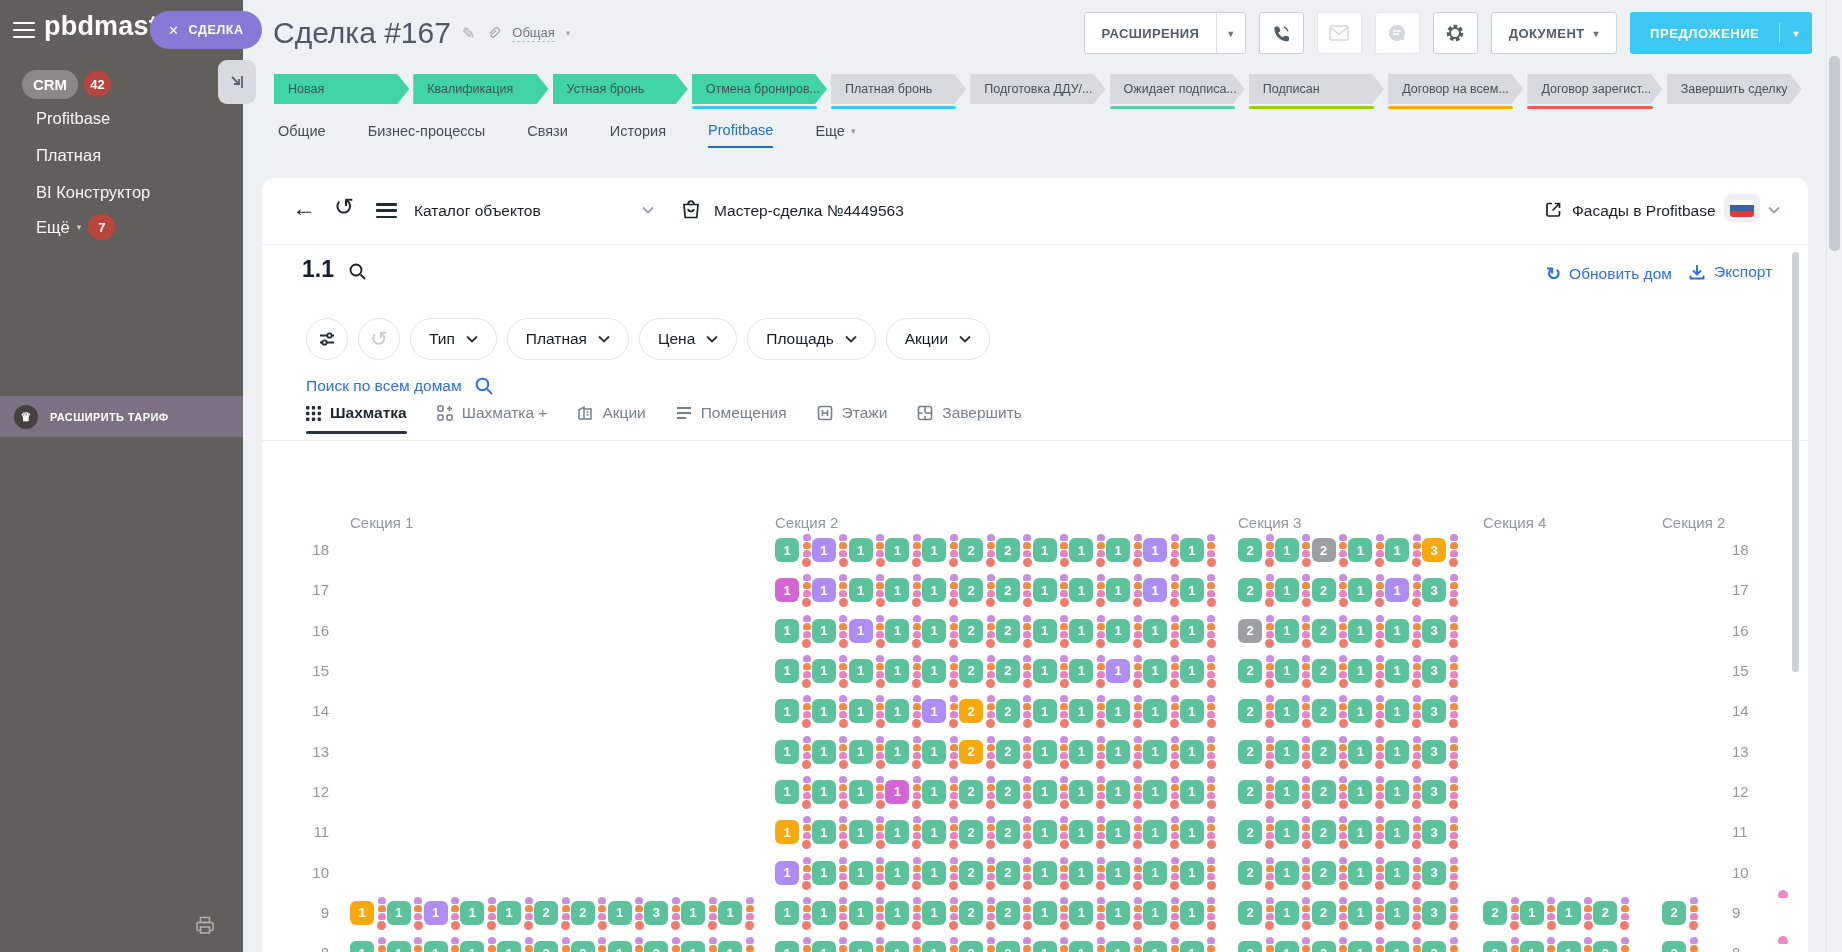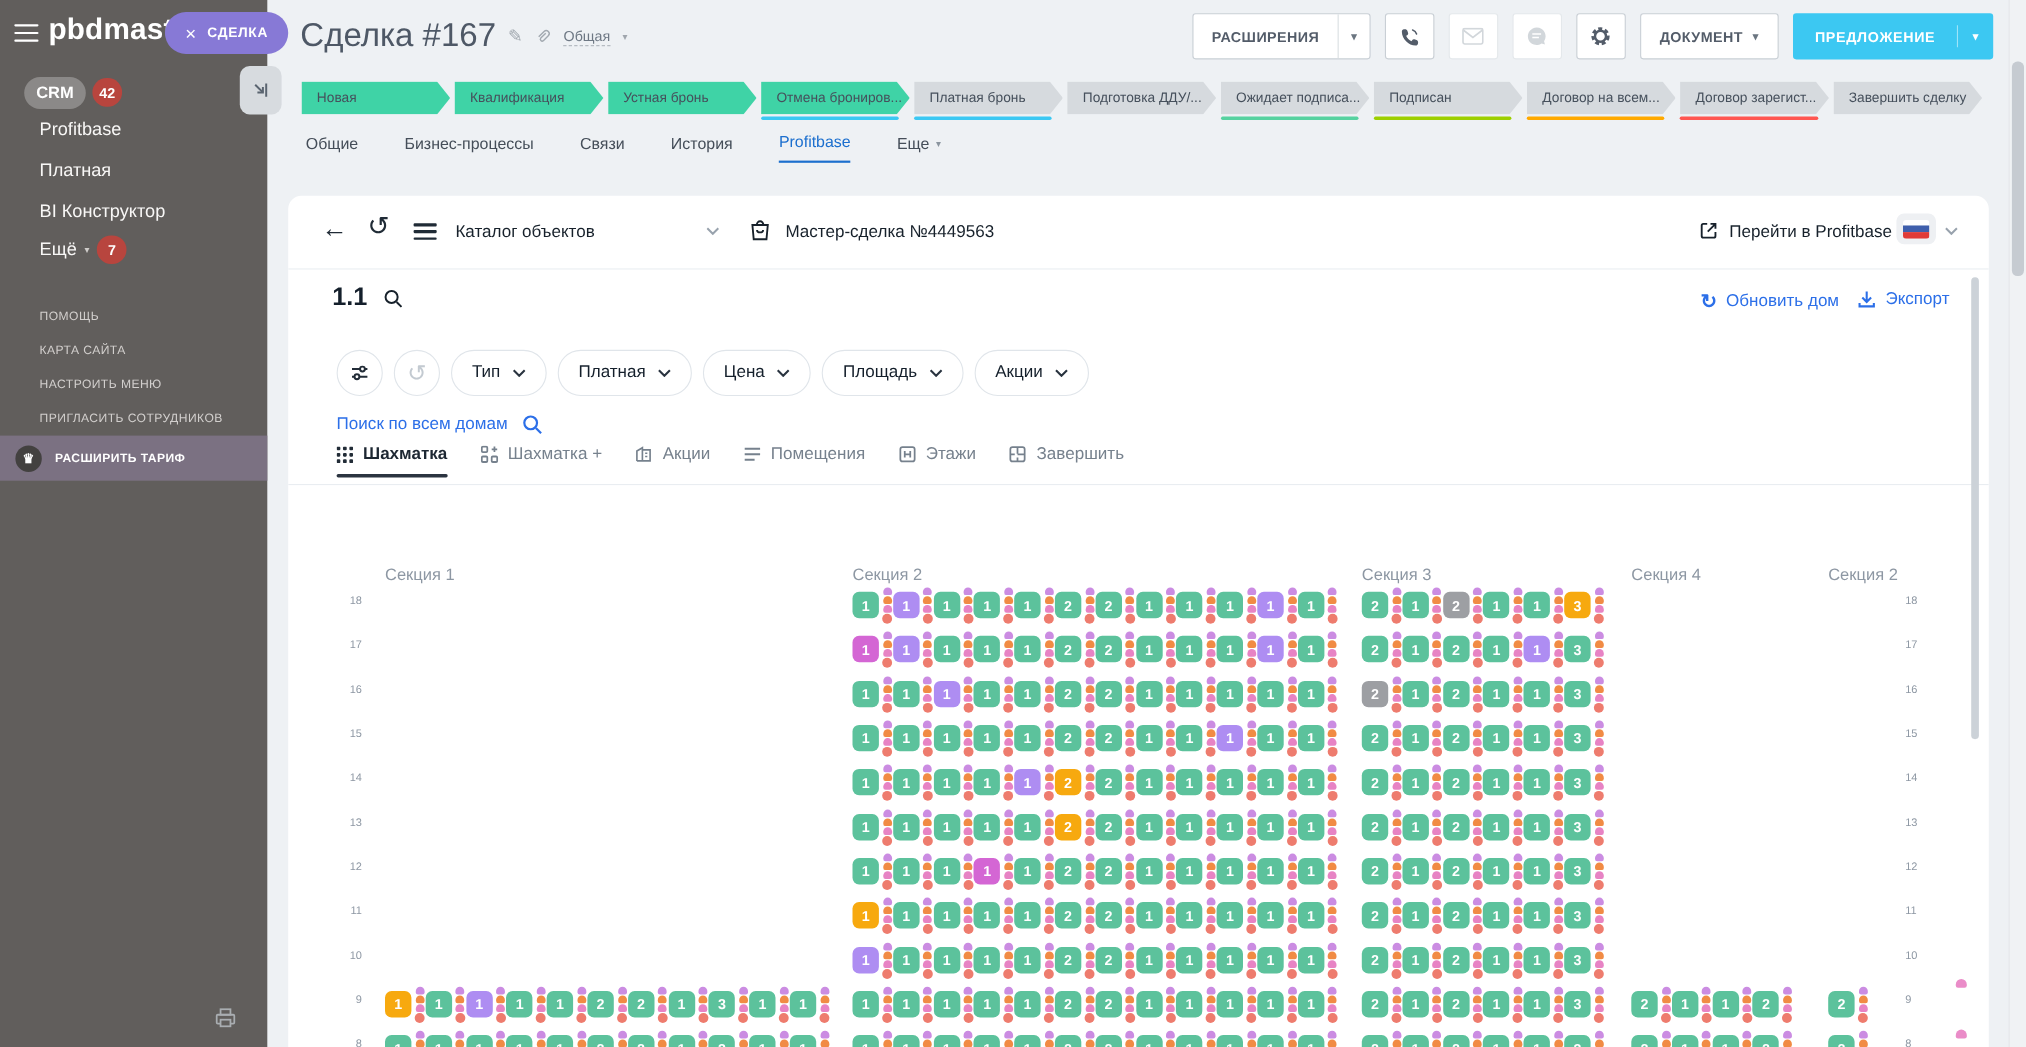--- a/index.html
+++ b/index.html
@@ -78,21 +78,21 @@
   .vtabs{position:absolute;left:44px;top:226px;display:flex;gap:30px;}
   .vtab{display:flex;align-items:center;gap:9px;font-size:15.5px;color:#76818d;padding-bottom:11px;cursor:pointer;position:relative;}
   .vtab.active{color:#1d2732;font-weight:700;}
   .vtab.active::after{content:"";position:absolute;left:0;right:0;bottom:-1px;height:3px;background:#2b3440;border-radius:2px;}
   .vtabs-div{position:absolute;top:262px;left:0;right:0;height:1px;background:#e9edf1;}
   .legend{position:absolute;left:44px;top:286px;display:flex;gap:26px;align-items:center;font-size:15px;color:#6f7a86;}
   .lg-item{display:flex;align-items:center;gap:10px;}
   .lg-sq{width:15px;height:15px;border-radius:3px;}
   
   .sec-h{position:absolute;top:336px;font-size:15px;color:#8d97a3;white-space:nowrap;}
-  .fl-label{position:absolute;font-size:10px;color:#8d97a3;}
+  .fl-label{position:absolute;font-size:15px;color:#8d97a3;}
   .cell{position:absolute;width:24px;height:24px;border-radius:6px;color:#fff;font-size:13px;font-weight:700;
         display:flex;align-items:center;justify-content:center;cursor:pointer;}
   .dots{position:absolute;width:9px;display:flex;flex-direction:column;gap:1px;align-items:center;}
   .p{width:8px;height:7px;border-radius:4px 4px 2px 2px;}
   .cdot{width:9px;height:9px;border-radius:50%;}
   .pk{position:absolute;width:10px;height:8px;border-radius:5px 5px 2px 2px;background:#ea8cc8;}
   .in-scroll{position:absolute;right:9px;top:74px;width:7px;height:420px;border-radius:4px;background:#ccd2d8;cursor:pointer;}
   
   .scroll-track{position:absolute;right:0;top:0;width:15px;height:952px;background:#f0f2f4;border-left:1px solid #e4e7ea;}
   .scroll-thumb{position:absolute;right:2px;top:56px;width:11px;height:195px;border-radius:5px;background:#c6cbd1;cursor:pointer;}
@@ -115,26 +115,20 @@
     <nav class="side-items" id="side-items">
         <div class="side-item">Profitbase</div>
         <div class="side-item">Платная</div>
         <div class="side-item">BI Конструктор</div>
       </nav>
     <div class="more-row">
       <span>Ещё</span>
       <span class="caret">▾</span>
       <span class="badge">7</span>
     </div>
-    <div class="side-footer" id="side-footer">
-        <div class="f-item">ПОМОЩЬ</div>
-        <div class="f-item">КАРТА САЙТА</div>
-        <div class="f-item">НАСТРОИТЬ МЕНЮ</div>
-        <div class="f-item">ПРИГЛАСИТЬ СОТРУДНИКОВ</div>
-      </div>
     <div class="upgrade">
       <span class="crown">♛</span>
       <span>РАСШИРИТЬ ТАРИФ</span>
     </div>
     <div class="printer">
       <svg width="22" height="22" viewBox="0 0 22 22" fill="none" stroke="currentColor" stroke-width="1.6">
         <rect x="3" y="8.5" width="16" height="8" rx="1"></rect>
           <rect x="6.5" y="3.5" width="9" height="5"></rect>
           <rect x="6.5" y="13" width="9" height="6" fill="#615e5c"></rect>
       </svg>
@@ -298,21 +292,21 @@
       </svg>
     </div>
     <div class="pb-label" style="left:452px;top:24px;">Мастер-сделка №4449563</div>
 
     <div class="pb-ico" style="left:1281px;top:21px;">
       <svg width="21" height="21" viewBox="0 0 21 21" fill="none" stroke="#17212b" stroke-width="1.7">
         <path d="M9 4.5 H5.5 a1.5 1.5 0 0 0 -1.5 1.5 v9.5 a1.5 1.5 0 0 0 1.5 1.5 h9.5 a1.5 1.5 0 0 0 1.5 -1.5 V12"></path>
         <path d="M9.5 11.5 L16.5 4.5 M12 4.5 h4.5 v4.5"></path>
       </svg>
     </div>
-    <div class="pb-label" style="left:1310px;top:24px;">Перейти в Profitbase</div>
+    <div class="pb-label" style="left:1310px;top:24px;">Фасады в Profitbase</div>
     <div class="flag-wrap">
       <div class="flag">
           <i id="fl0" style="background: rgb(255, 255, 255);"></i>
           <i id="fl1" style="background: rgb(63, 95, 172);"></i>
           <i id="fl2" style="background: rgb(224, 59, 56);"></i>
         </div>
     </div>
     <div class="pb-ico" style="left:1506px;top:28px;">
       <svg width="12" height="8" viewBox="0 0 12 8" fill="none" stroke="#98a2ad" stroke-width="1.8">
           <path d="M1 1.5 L6 6.5 L11 1.5"></path>

